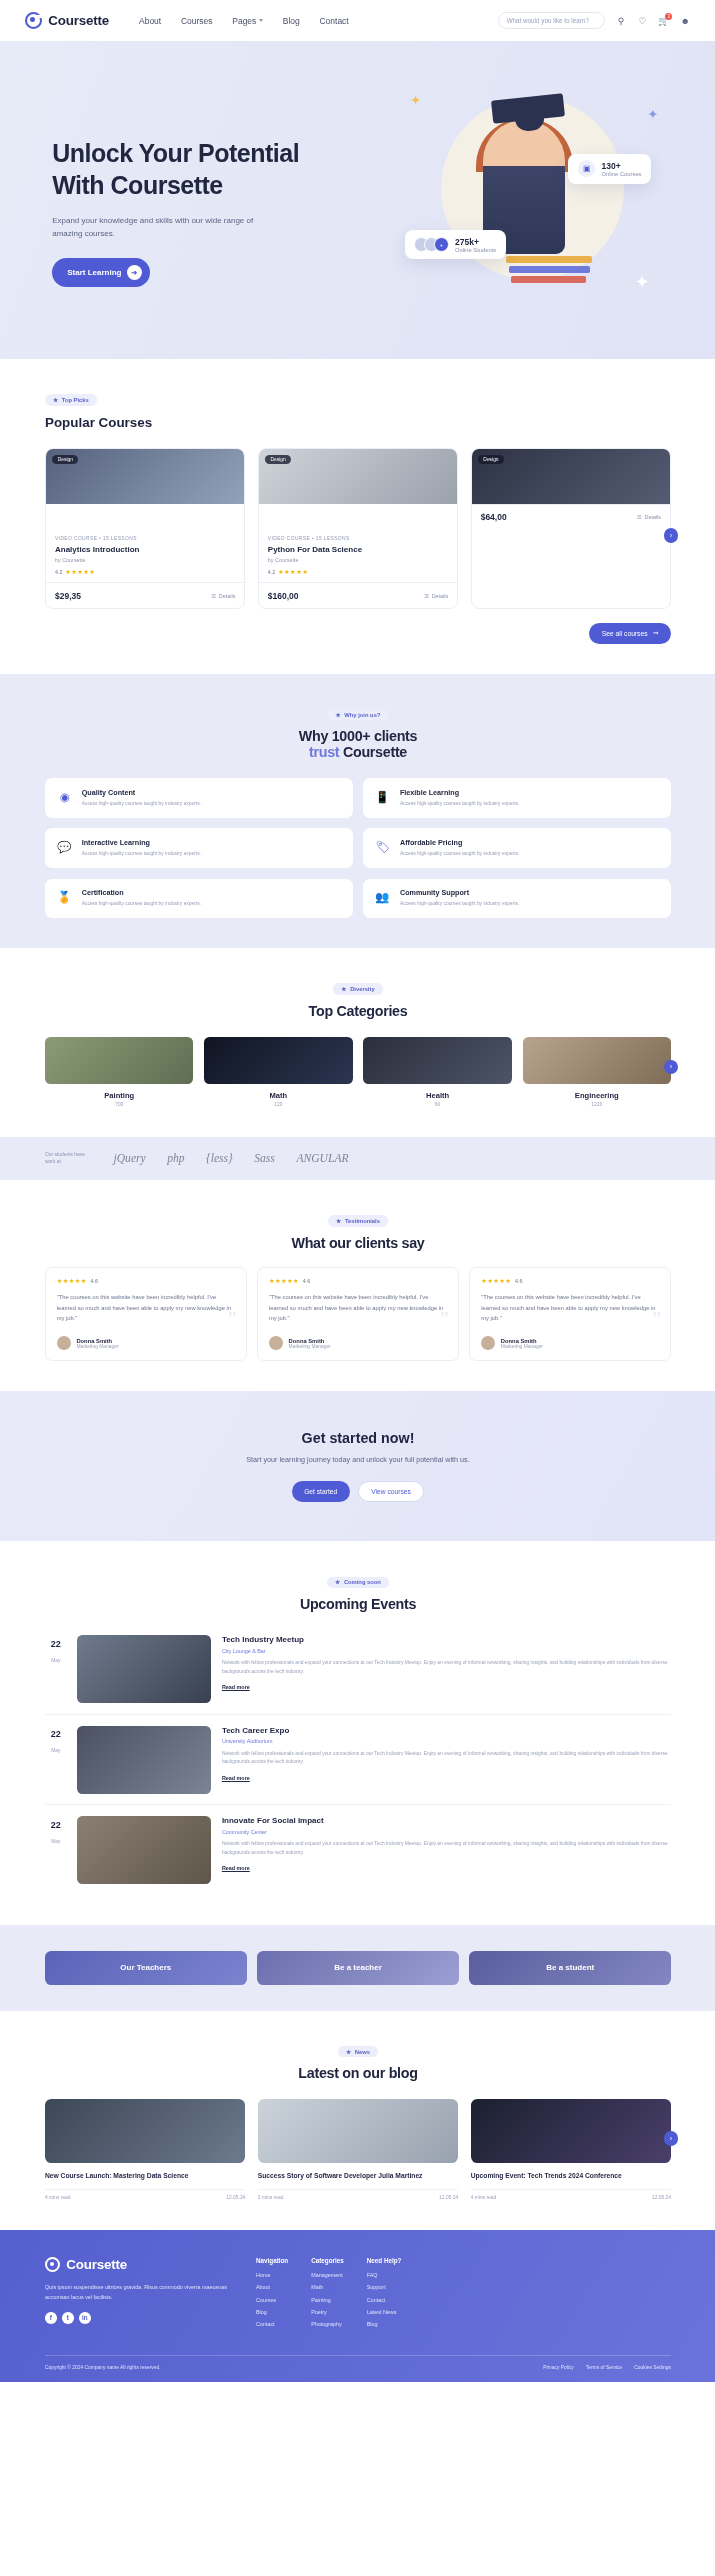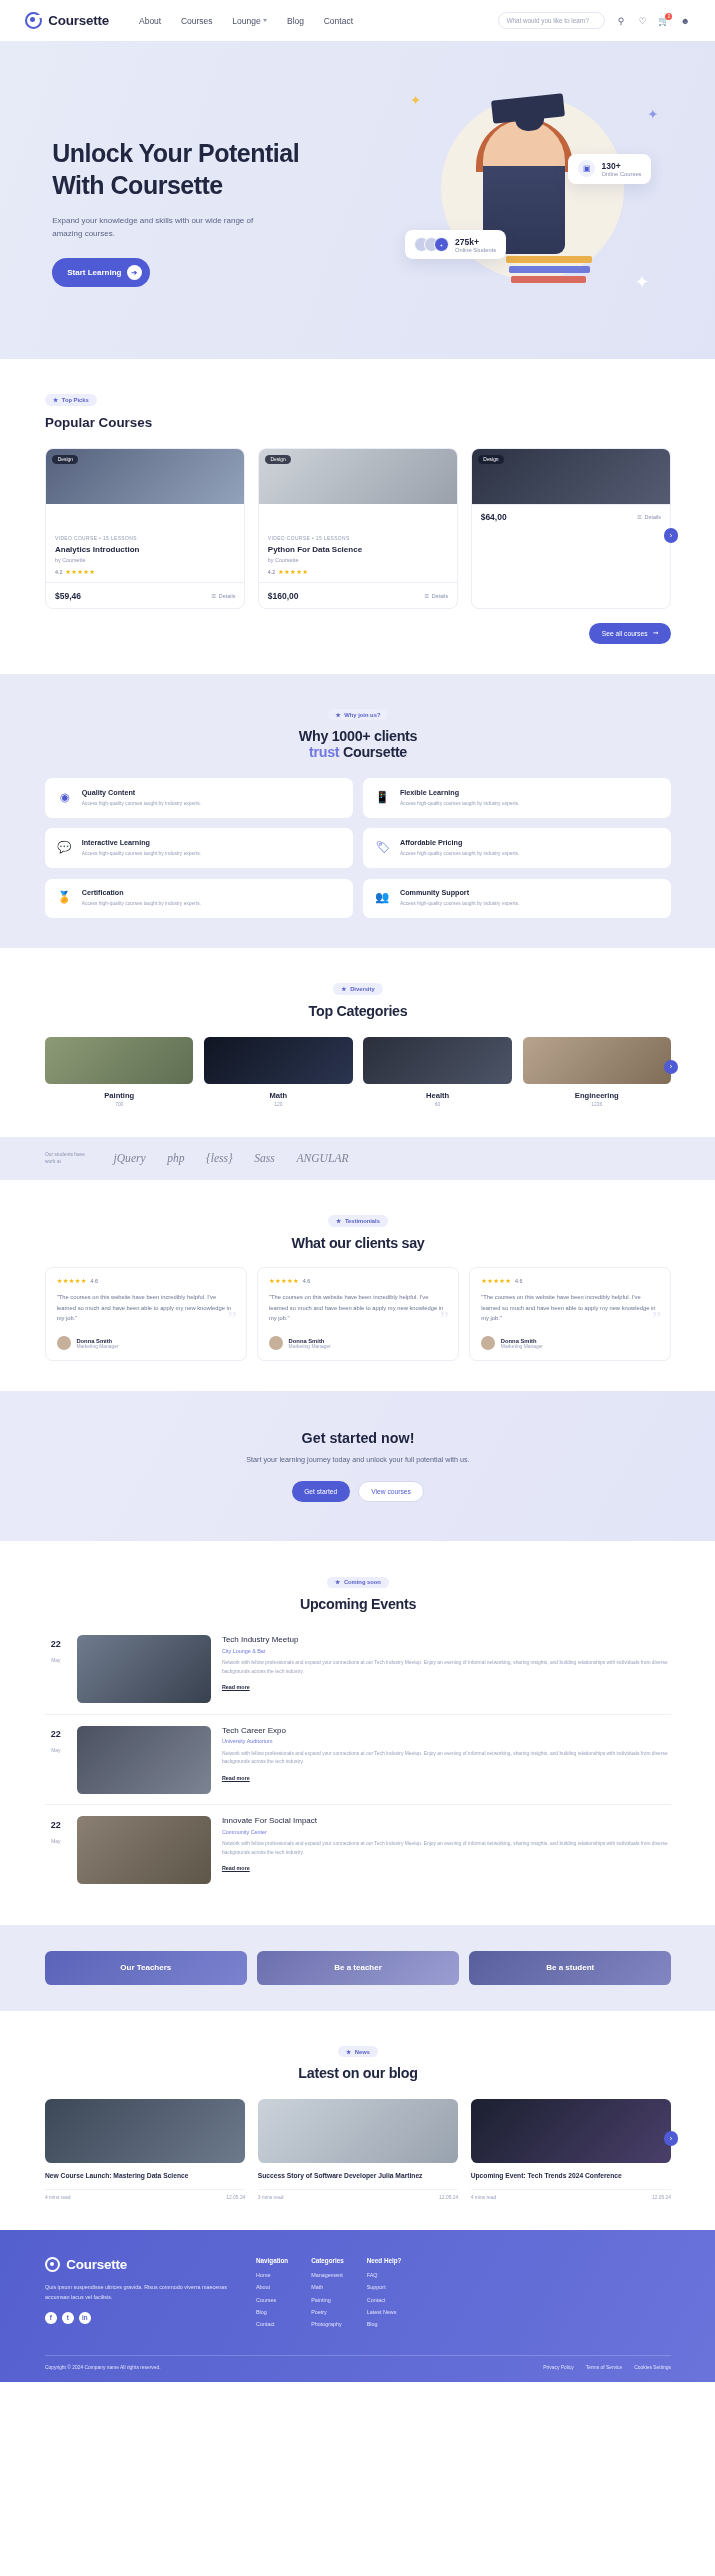--- a/index.html
+++ b/index.html
@@ -133,21 +133,21 @@
   
   .event { display:flex; gap:10.7px; align-items:flex-start; padding:10.7px 0; border-bottom:0.9px solid #f0f1f7;}
   .edate { width:21.5px; text-align:center; flex:none; padding-top:3.6px;}
   .edate b { display:block; font-size:9px;text-align:center; }
   .edate span { font-size:4.9px; color:#9ba1bb; }
   .ethumb { width:134px; height:68px; border-radius:5.4px; flex:none; }
   .e1{background:linear-gradient(135deg,#6f7b8e,#39414f);}
   .e2{background:linear-gradient(135deg,#4b5160,#7c8392);}
   .e3{background:linear-gradient(135deg,#8a7f72,#b4a header);}
   .e3{background:linear-gradient(135deg,#8a7f72,#5d5649);}
-  .ebody h4 { font-size:8px; font-weight:normal;}
+  .ebody h4 { font-size:8px; font-weight:bold;}
   .eloc { font-size:5.4px; color:#6e78e0; margin-top:3.6px;}
   .edesc { font-size:4.9px; color:#9ba1bb; line-height:1.75; margin-top:5.4px;}
   .eread { font-size:5.4px; color:#222741; font-weight:bold; margin-top:6.3px; display:inline-block;}
 
   
   .band { background:#e8eaf8; padding:26px 0;}
   .band-row { display:flex; gap:10.7px; }
   .bcard { flex:1; height:34px; border-radius:6.3px; display:flex;align-items:center;justify-content:center; color:#fff; font-size:8px; font-weight:bold;}
   .b1{background:linear-gradient(135deg,#5a63b8,#7b83cf);}
   .b2{background:linear-gradient(135deg,#6c6fae,#9a9ed2);}
@@ -189,21 +189,21 @@
       <div class="logo-text">Coursette</div>
     </div>
     <div class="nav">
       <a href="#">
           <span>About</span>
         </a>
       <a href="#">
           <span>Courses</span>
         </a>
       <a href="#">
-          <span>Lounge</span>
+          <span>Pages</span>
           <i class="caret"></i>
         </a>
       <a href="#">
           <span>Blog</span>
         </a>
       <a href="#">
           <span>Contact</span>
         </a>
     </div>
     <div class="hdr-right">
@@ -280,21 +280,21 @@
           <div class="cbody">
             <div class="cmeta">VIDEO COURSE  •  15 LESSONS</div>
             <div class="ctitle">Analytics Introduction</div>
             <div class="cby">by Coursette</div>
             <div class="crate">
                 <span>4.2</span>
                 <span class="stars">★★★★★</span>
               </div>
           </div>
           <div class="cfoot">
-            <span class="price">$59,46</span>
+            <span class="price">$29,35</span>
             <span class="details">☰ <span>Details</span></span>
           </div>
         </div>
         <div class="ccard">
           <div class="thumb t2">
               <span class="tag">Design</span>
             </div>
           <div class="cbody">
             <div class="cmeta">VIDEO COURSE  •  15 LESSONS</div>
             <div class="ctitle">Python For Data Science</div>

